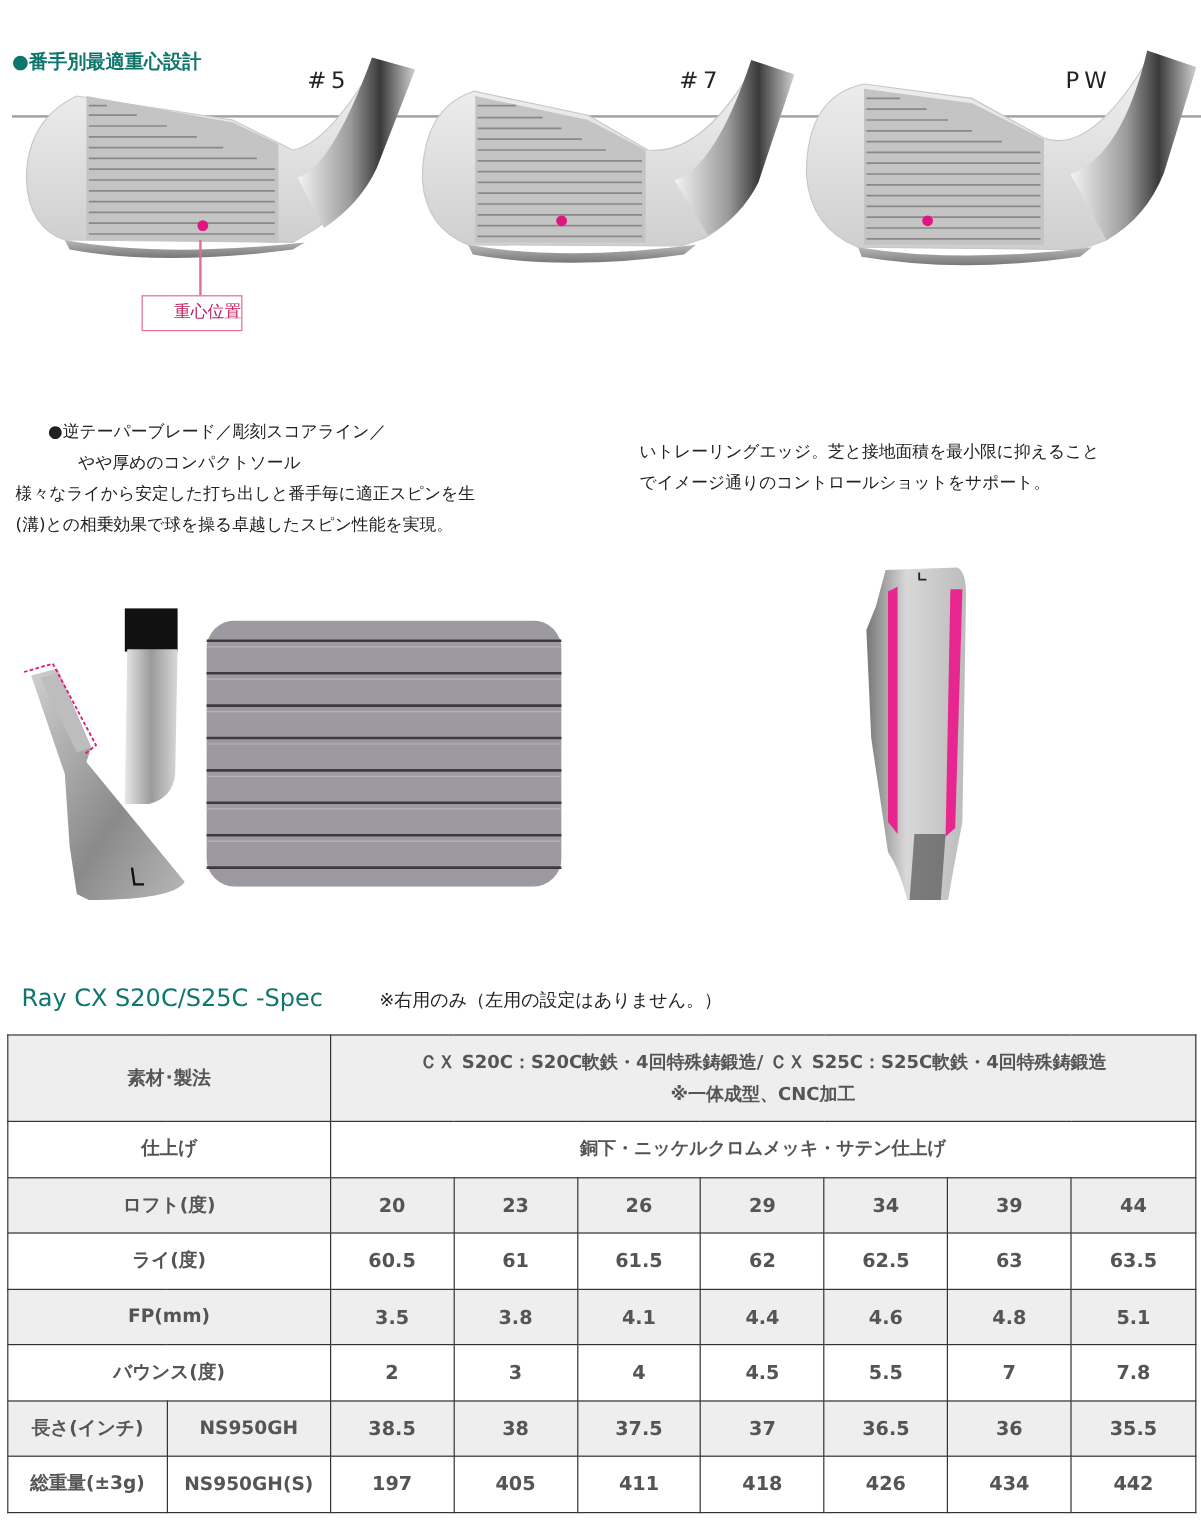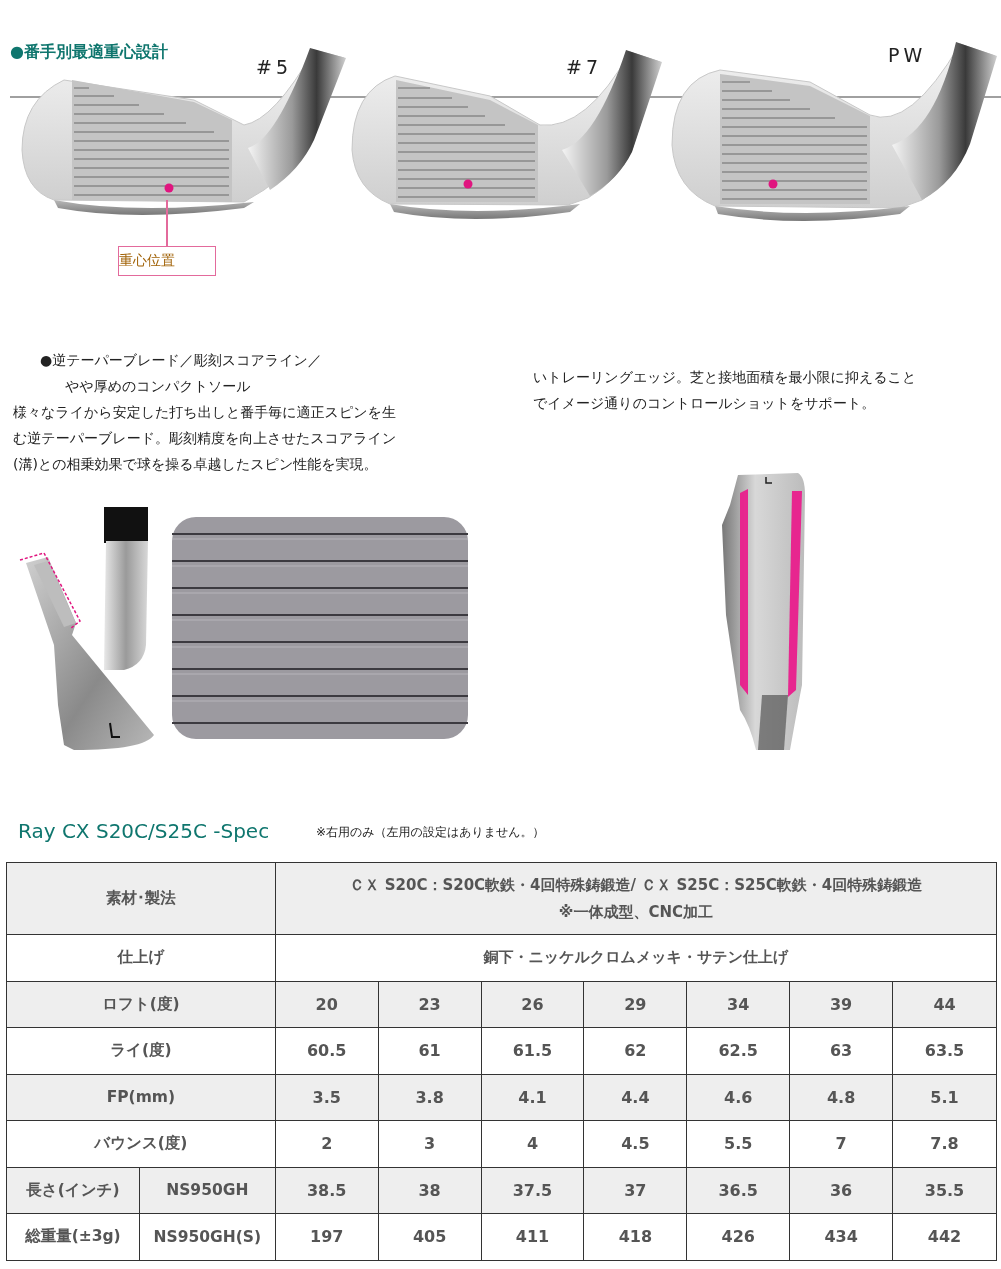--- a/index.html
+++ b/index.html
@@ -7,36 +7,36 @@
   body { position: relative; font-family: "DejaVu Sans", "Liberation Sans", sans-serif; color: #222; }
 
   .abs { position: absolute; }
 
   
   .sec-title { left: 10px; top: 42px; font-size: 16px; font-weight: bold; color: #0f766e; letter-spacing: 0; }
   .guide-line { left: 10px; top: 96px; width: 991px; height: 2px; background: #a0a0a0; }
   .club-label { font-size: 19px; color: #222; letter-spacing: 4px; }
   .club-label.l5 { left: 256px; top: 56px; }
   .club-label.l7 { left: 566px; top: 56px; }
-  .club-label.lpw { left: 888px; top: 44px; }
+  .club-label.lpw { left: 888px; top: 56px; }
 
   .head { position: absolute; }
-  .cog-box { left: 118px; top: 246px; width: 98px; height: 30px; border: 1.5px solid #e36a9c; background: #fff;
-             font-size: 14px; color: #a16207; text-align: left; line-height: 27px; }
+  .cog-box { left: 118px; top: 246px; width: 84px; height: 30px; border: 1.5px solid #e36a9c; background: #fff;
+             font-size: 14px; color: #be185d; text-align: right; line-height: 27px; }
   .cog-line { left: 166px; top: 200px; width: 1.5px; height: 46px; background: #e36a9c; }
 
   
   .txt { font-size: 14px; line-height: 26px; color: #222; }
   .txt-left { left: 40px; top: 347px; width: 450px; }
   .txt-left .indent { padding-left: 25px; }
   .txt-right { left: 533px; top: 364px; width: 450px; }
 
   
   .spec-title { left: 18px; top: 819px; font-size: 20px; color: #0f766e; }
-  .spec-note { left: 316px; top: 824px; font-size: 12px; color: #222; }
+  .spec-note { left: 316px; top: 824px; font-size: 15px; color: #222; }
 
   
   table.spec { position: absolute; left: 6px; top: 862px; width: 991px; border-collapse: collapse;
                font-family: "DejaVu Sans", sans-serif; font-weight: bold; color: #555; }
   table.spec td { border: 1.5px solid #333; text-align: center; vertical-align: middle; font-size: 16px; }
   table.spec tr.shade td { background: #eeeeee; }
   table.spec tr.white td { background: #ffffff; }
   table.spec td.hdr { font-size: 15.5px; }
   table.spec td.wide { font-size: 15px; line-height: 27px; }
   .row-mat td { height: 72px; }
@@ -137,21 +137,20 @@
     <line x1="62" y1="150" x2="207" y2="150"></line>
       <line x1="62" y1="159" x2="207" y2="159"></line>
   </g>
   <circle cx="113" cy="144" r="4.5" fill="#e0157f"></circle>
 </svg>
 
 <div class="abs txt txt-left">
   <div>●逆テーパーブレード／彫刻スコアライン／</div>
   <div class="indent">やや厚めのコンパクトソール</div>
   <div style="margin-left:-27px">様々なライから安定した打ち出しと番手毎に適正スピンを生</div>
-  <div style="margin-left:-27px">む逆テーパーブレード。彫刻精度を向上させたスコアライン</div>
   <div style="margin-left:-27px">(溝)との相乗効果で球を操る卓越したスピン性能を実現。</div>
 </div>
 
 <div class="abs txt txt-right">
   <div>いトレーリングエッジ。芝と接地面積を最小限に抑えること</div>
   <div>でイメージ通りのコントロールショットをサポート。</div>
 </div>
 
 <svg class="abs" style="left:14px;top:505px" width="140" height="250" viewBox="0 0 140 250">
   <defs>

